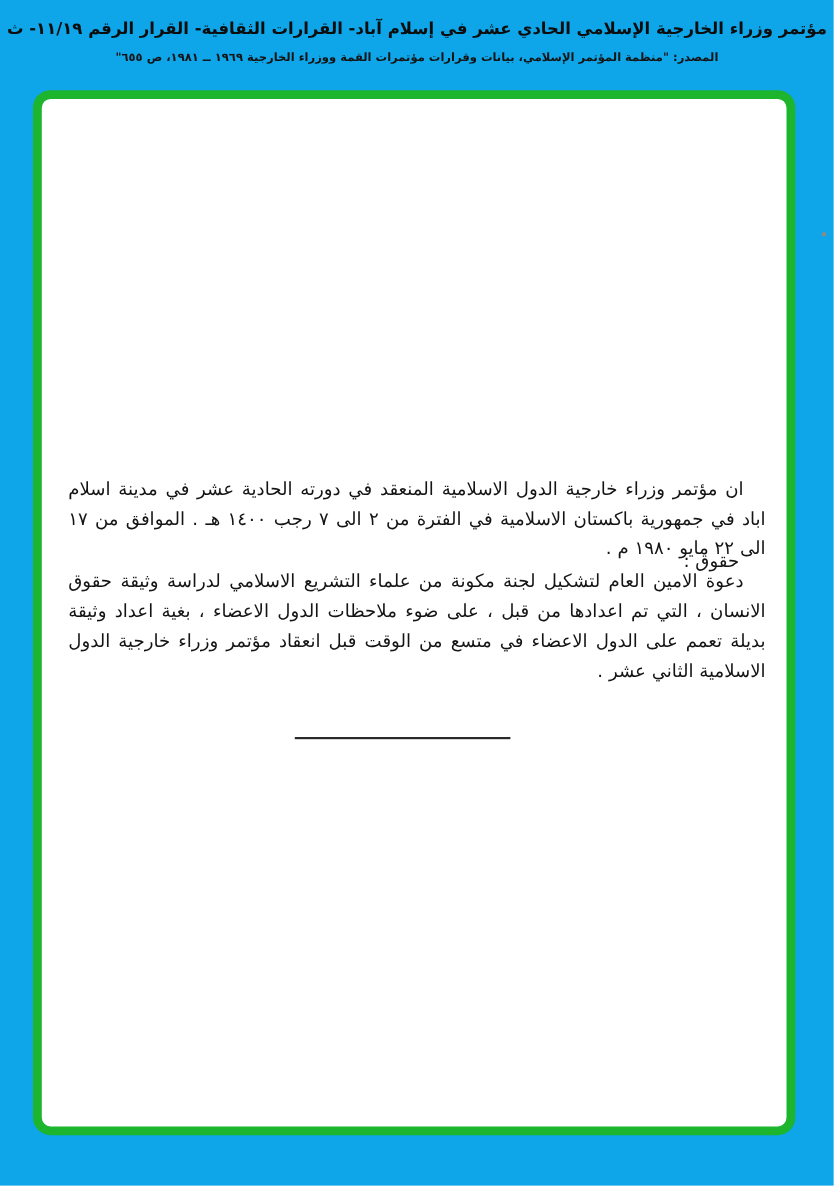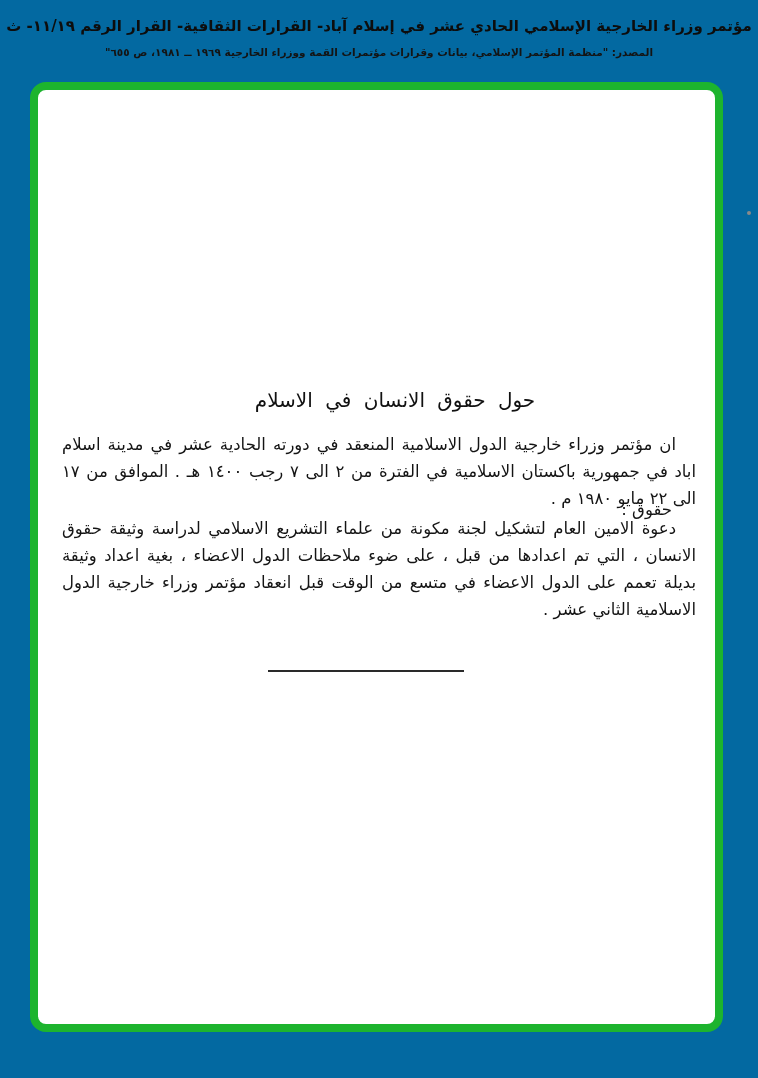--- a/index.html
+++ b/index.html
@@ -4,21 +4,21 @@
 <style>
   html, body {
     margin: 0;
     padding: 0;
     background: #ffffff;
   }
   .page {
     position: relative;
     width: 758px;
     height: 1078px;
-    background: #0369a1;
+    background: #0ea5e9;
     overflow: hidden;
     font-family: "DejaVu Sans", sans-serif;
     color: #111111;
   }
   .header-line1 {
     position: absolute;
     top: 17px;
     left: 0;
     width: 758px;
     text-align: center;
@@ -119,21 +119,20 @@
 
 <div class="page">
 
   <div class="header-line1">مؤتمر وزراء الخارجية الإسلامي الحادي عشر في إسلام آباد- القرارات الثقافية- القرار الرقم ١١/١٩- ث</div>
 
   <div class="header-line2">المصدر: "منظمة المؤتمر الإسلامي، بيانات وقرارات مؤتمرات القمة ووزراء الخارجية ١٩٦٩ ــ ١٩٨١، ص ٦٥٥"</div>
 
   <div class="doc-frame"></div>
 
 
-  <div class="title-subject">حول حقوق الانسان في الاسلام</div>
 
   <p class="body-para para-preamble">ان مؤتمر وزراء خارجية الدول الاسلامية المنعقد في دورته الحادية عشر في مدينة اسلام اباد في جمهورية باكستان الاسلامية في الفترة من ٢ الى ٧ رجب ١٤٠٠ هـ . الموافق من ١٧ الى ٢٢ مايو ١٩٨٠ م .</p>
 
   <div class="decides">حقوق :</div>
 
   <p class="body-para para-body">دعوة الامين العام لتشكيل لجنة مكونة من علماء التشريع الاسلامي لدراسة وثيقة حقوق الانسان ، التي تم اعدادها من قبل ، على ضوء ملاحظات الدول الاعضاء ، بغية اعداد وثيقة بديلة تعمم على الدول الاعضاء في متسع من الوقت قبل انعقاد مؤتمر وزراء خارجية الدول الاسلامية الثاني عشر .</p>
 
   <div class="closing-divider"></div>
 
   <div class="scan-speck"></div>

